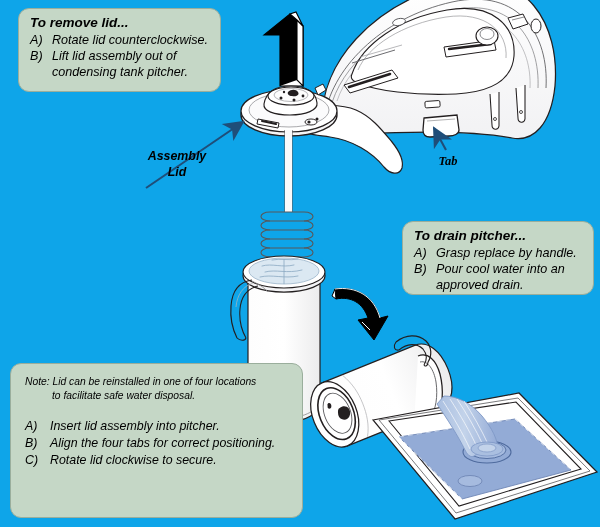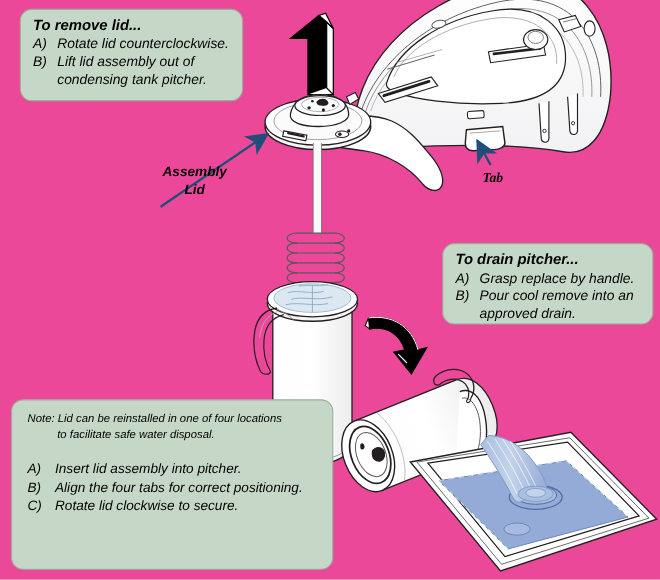--- a/index.html
+++ b/index.html
@@ -5,21 +5,21 @@
 <style>
   html, body {
     margin: 0;
     padding: 0;
     background: #ffffff;
   }
   #page {
     position: relative;
     width: 600px;
     height: 527px;
-    background: #ec4899;
+    background: #0ea5e9;
     overflow: hidden;
     font-family: "Liberation Sans", sans-serif;
   }
   #art {
     position: absolute;
     left: 0; top: 0;
     width: 600px; height: 527px;
   }
   .callout {
     position: absolute;
@@ -348,21 +348,21 @@
 
   <div class="callout" id="box-drain">
     <div class="title">To drain pitcher...</div>
     <ul class="steps">
       <li>
         <span class="mark">A)</span>
         <span class="txt">Grasp replace by handle.</span>
       </li>
       <li>
         <span class="mark">B)</span>
-        <span class="txt">Pour cool remove into an</span>
+        <span class="txt">Pour cool water into an</span>
       </li>
       <li>
         <span class="cont">approved drain.</span>
       </li>
     </ul>
   </div>
 
   <div class="callout" id="box-replace">
     <div class="note">
       <div class="l1">Note: Lid can be reinstalled in one of four locations</div>

